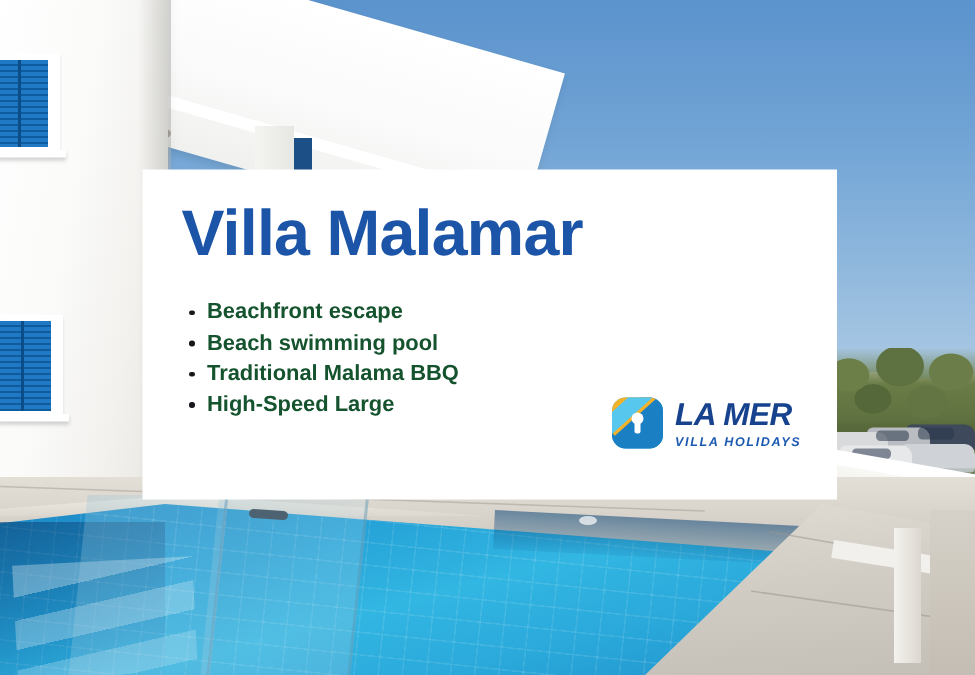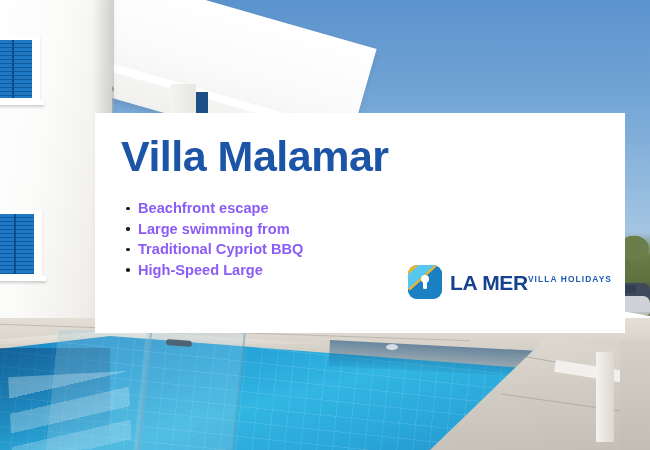--- a/index.html
+++ b/index.html
@@ -317,21 +317,21 @@
     width: 94px; height: 12px;
     background: #f2f0ec;
     transform: rotate(9deg);
     transform-origin: left top;
   }
 
   
   .card {
     position: absolute;
     left: 95px; top: 113px;
-    width: 530px; height: 220px;
+    width: 463px; height: 220px;
     background: #ffffff;
     box-sizing: border-box;
     padding: 22px 26px 14px 26px;
   }
 
   .card-title {
     margin: 0;
     font-size: 43px;
     line-height: 1.0;
     font-weight: bold;
@@ -344,21 +344,21 @@
     list-style: none;
     margin: 20px 0 0 4px;
     padding: 0;
   }
   .feature-list li {
     position: relative;
     padding-left: 13px;
     font-size: 14.6px;
     line-height: 20.5px;
     font-weight: bold;
-    color: #8b5cf6;
+    color: #14532d;
     white-space: nowrap;
   }
   .feature-list li::before {
     content: "";
     position: absolute;
     left: 1px;
     top: 8.5px;
     width: 3.6px;
     height: 3.6px;
     border-radius: 50%;
@@ -415,22 +415,23 @@
   }
   .logo-mark .keyhole-stem {
     position: absolute;
     left: 15.2px; top: 15px;
     width: 3.6px; height: 9px;
     border-radius: 0 0 1.5px 1.5px;
     background: #ffffff;
   }
   .logo-text {
     display: flex;
-    flex-direction: row;
+    flex-direction: column;
     line-height: 1;
+    font-style: italic;
   }
   .logo-name {
     font-size: 21px;
     font-weight: bold;
     letter-spacing: -0.3px;
     color: #17428e;
   }
   .logo-tagline {
     margin-top: 3px;
     font-size: 8.4px;
@@ -514,22 +515,22 @@
     <div class="wall-post"></div>
     <div class="right-paving" style="left:620px;top:340px;width:30px;height:110px;background:linear-gradient(180deg,#d6d1c8,#c3bdb3);"></div>
   </div>
 
   <div class="card">
 
     <h1 class="card-title">Villa Malamar</h1>
 
     <ul class="feature-list">
       <li>Beachfront escape</li>
-      <li>Large swimming from</li>
-      <li>Traditional Cypriot BBQ</li>
+      <li>Beach swimming pool</li>
+      <li>Traditional Malama BBQ</li>
       <li>High-Speed Large</li>
     </ul>
 
     <div class="logo">
       <div class="logo-mark">
         <div class="band-blue"></div>
         <div class="band-yellow"></div>
         <div class="band-cyan"></div>
         <div class="keyhole-head"></div>
         <div class="keyhole-stem"></div>

